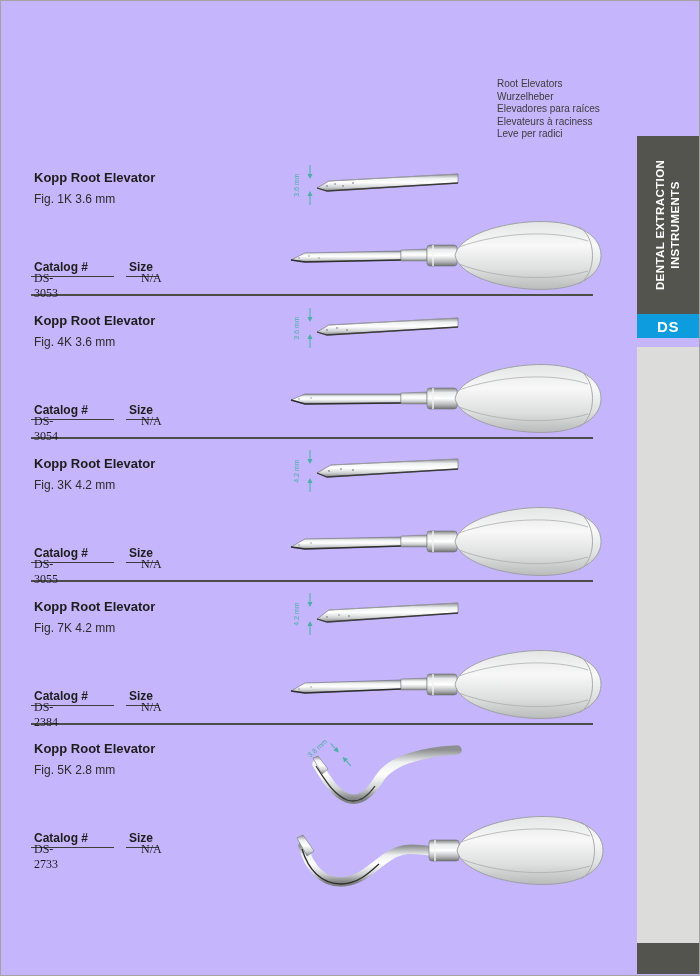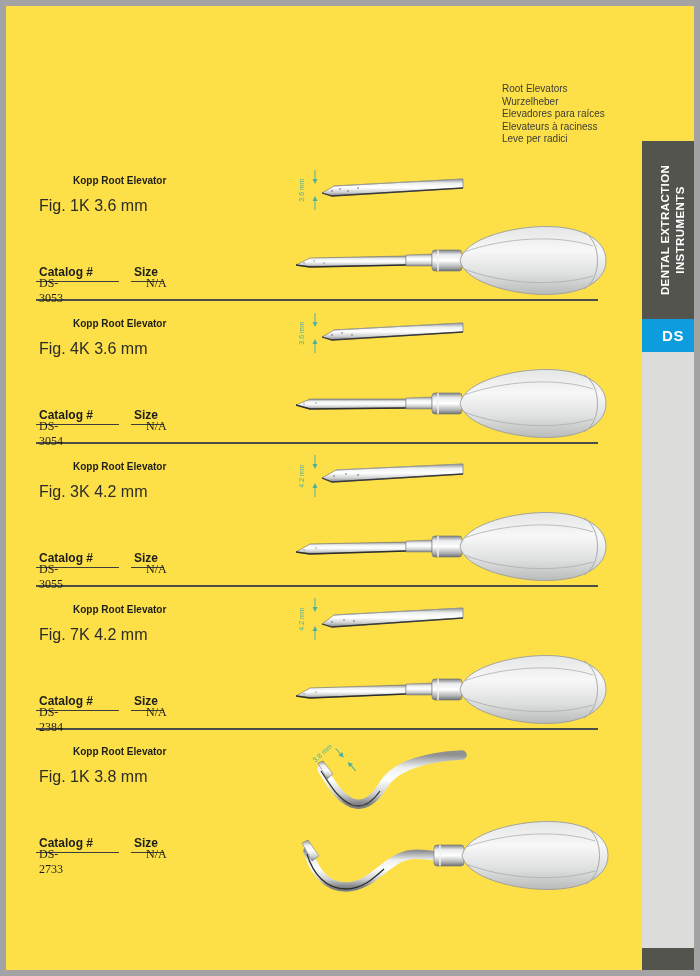--- a/index.html
+++ b/index.html
@@ -1,41 +1,41 @@
 <!DOCTYPE html>
 <html><head>
 <meta charset="utf-8">
 <style>
   html,body{margin:0;padding:0;background:#f4f4f4;}
   .page{
-    position:relative;width:700px;height:976px;background:#fde047;
+    position:relative;width:700px;height:976px;background:#c4b5fd;
     font-family:"Liberation Sans",sans-serif;color:#1d1d1b;
-    border:6px solid #a3a3a3;box-sizing:border-box;overflow:hidden;
+    border:1px solid #a3a3a3;box-sizing:border-box;overflow:hidden;
   }
   
   .translations{position:absolute;left:496px;top:77px;font-size:10px;line-height:12.5px;color:#3c3c3a;}
   
   .side-tab{
     position:absolute;left:636px;top:135px;width:62px;height:178px;background:#54544f;
     display:flex;align-items:center;justify-content:center;
   }
   .side-tab-inner{transform:rotate(-90deg);color:#fff;font-weight:bold;font-size:11.5px;
     letter-spacing:.4px;line-height:1.3;text-align:center;white-space:nowrap;}
   .ds-tab{
-    position:absolute;left:636px;top:313px;width:62px;height:33px;background:#0d9dde;
+    position:absolute;left:636px;top:313px;width:62px;height:24px;background:#0d9dde;
     color:#fff;font-weight:bold;font-size:15px;display:flex;align-items:center;justify-content:center;
     letter-spacing:.5px;
   }
   .side-strip{position:absolute;left:636px;top:346px;width:62px;height:596px;background:#dcdcda;}
   .side-bottom{position:absolute;left:636px;top:942px;width:62px;height:31px;background:#54544f;}
   
   .product{position:absolute;left:30px;width:562px;height:133px;border-bottom:2px solid #4c4c48;}
   .product.last{height:185px;border-bottom:none;}
-  .p-title{position:absolute;left:3px;top:9px;font-size:10px;font-weight:bold;color:#1d1d1b;margin-left:34px;}
-  .p-fig{position:absolute;left:3px;top:31px;font-size:16px;color:#2c2c2a;}
+  .p-title{position:absolute;left:3px;top:9px;font-size:13px;font-weight:bold;color:#1d1d1b;}
+  .p-fig{position:absolute;left:3px;top:31px;font-size:12px;color:#2c2c2a;}
   .p-table{position:absolute;left:0;top:91px;font-size:12px;}
   .hdr-row{position:relative;height:16px;}
   .hdr{position:absolute;top:8px;font-weight:bold;border-bottom:1.5px solid #3d3d3b;padding:0 0 2px 3px;}
   .hdr.catalog{left:0;width:80px;}
   .hdr.size{left:95px;width:30px;}
   .val-row{position:relative;height:16px;margin-top:3px;}
   .val{position:absolute;top:0;font-family:Liberation Serif, serif;}
   .val.catalog{left:3px;}
   .val.size{left:98px;margin-left:12px;}
   .p-art{position:absolute;left:252px;top:0;}
@@ -276,21 +276,21 @@
           <path d="M176,86 C215,72 268,68 305,80" fill="none" stroke="#bcbdbe" stroke-width="1"></path>
           <path d="M176,103 C215,118 268,121 305,110" fill="none" stroke="#b4b5b6" stroke-width="1"></path>
           <path d="M296,66 C314,76 314,113 296,123" fill="none" stroke="#a8aaab" stroke-width="1"></path>
         </g>
       </svg>
     </div>
   </div>
 
   <div class="product last" style="top:731px">
     <div class="p-title">Kopp Root Elevator</div>
-    <div class="p-fig">Fig. 1K 3.8 mm</div>
+    <div class="p-fig">Fig. 5K 2.8 mm</div>
     <div class="p-table">
       <div class="hdr-row">
         <div class="hdr catalog">Catalog #</div>
         <div class="hdr size">Size</div>
       </div>
       <div class="val-row">
         <div class="val catalog">DS-2733</div>
         <div class="val size">N/A</div>
       </div>
     </div>

